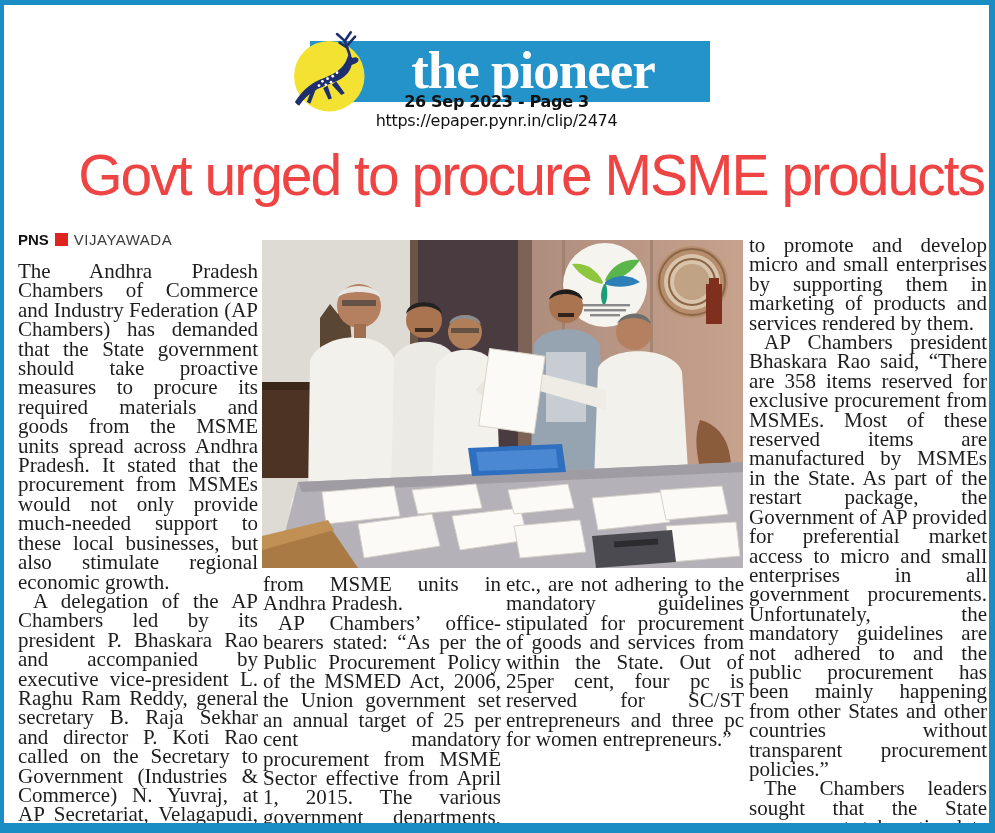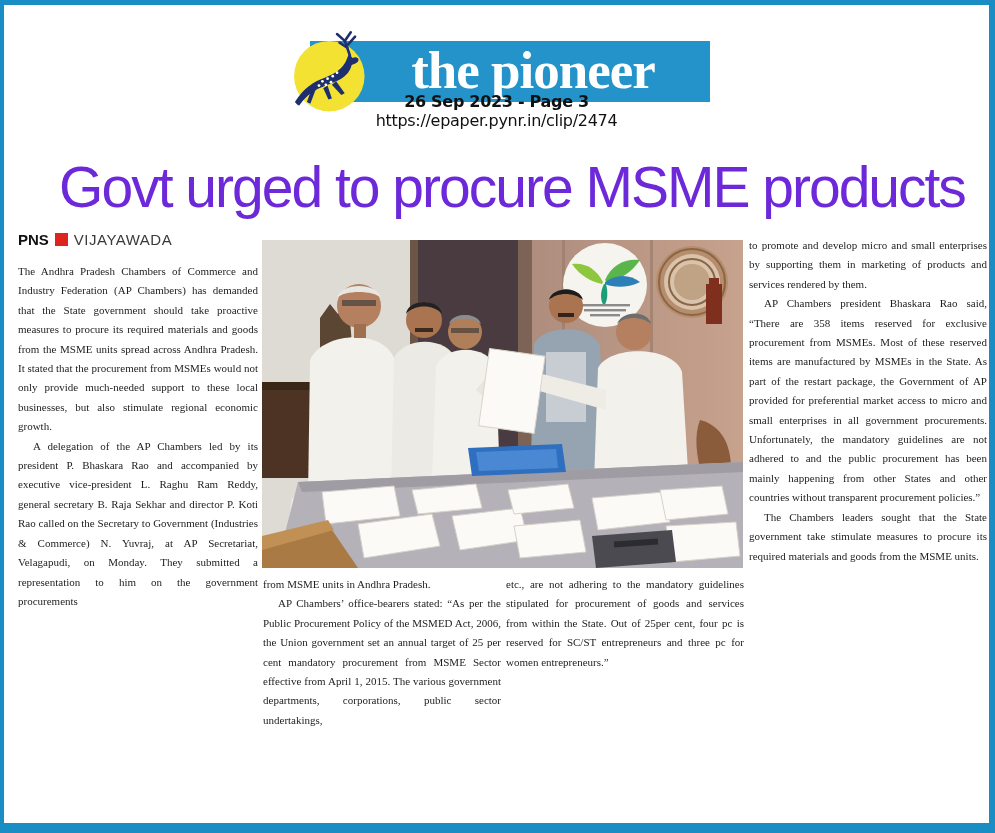--- a/index.html
+++ b/index.html
@@ -41,40 +41,40 @@
   .urlline{
     position:absolute;left:0;top:106px;width:100%;
     text-align:center;color:#111111;
     font-family:"DejaVu Sans", sans-serif;
     font-size:16px;line-height:20px;
     letter-spacing:-0.3px;
     text-decoration:none;display:block;
   }
   
   .headline{
-    position:absolute;left:12px;top:134px;width:968px;margin:12px;
+    position:absolute;left:12px;top:134px;width:968px;margin:0;
     font-family:"Liberation Sans", sans-serif;
-    font-weight:400;color:#6d28d9;
+    font-weight:400;color:#ef4444;
     font-size:57px;line-height:72px;letter-spacing:-2px;
-    white-space:nowrap;text-align:center;
+    white-space:nowrap;text-align:right;
   }
   .byline{
     position:absolute;left:14px;top:225px;height:18px;
     font-family:"Liberation Sans", sans-serif;
     display:flex;align-items:center;gap:6px;text-align:center;
   }
   .byline .agency{font-weight:bold;font-size:15px;color:#111;letter-spacing:0;}
   .byline .sq{width:13px;height:13px;background:#df2420;display:inline-block;}
   .byline .loc{font-size:15px;color:#3a3a3a;letter-spacing:0.5px;}
   
   .photo{position:absolute;left:258px;top:235px;width:481px;height:328px;margin:0;overflow:hidden;}
   
   .col{
     position:absolute;
-    font-size:11px;line-height:19.4px;
+    font-size:21px;line-height:19.4px;
     color:#1d1d1d;
     text-align:justify;
   }
   .col p{margin:0;}
   .col p.indent{text-indent:15px;}
   .col1{left:14px;top:257px;width:240px;height:562px;}
   .col2{left:259px;top:570px;width:238px;height:250px;}
   .col3{left:502px;top:570px;width:238px;height:250px;}
   .col4{left:745px;top:231px;width:238px;height:590px;}
 </style>

